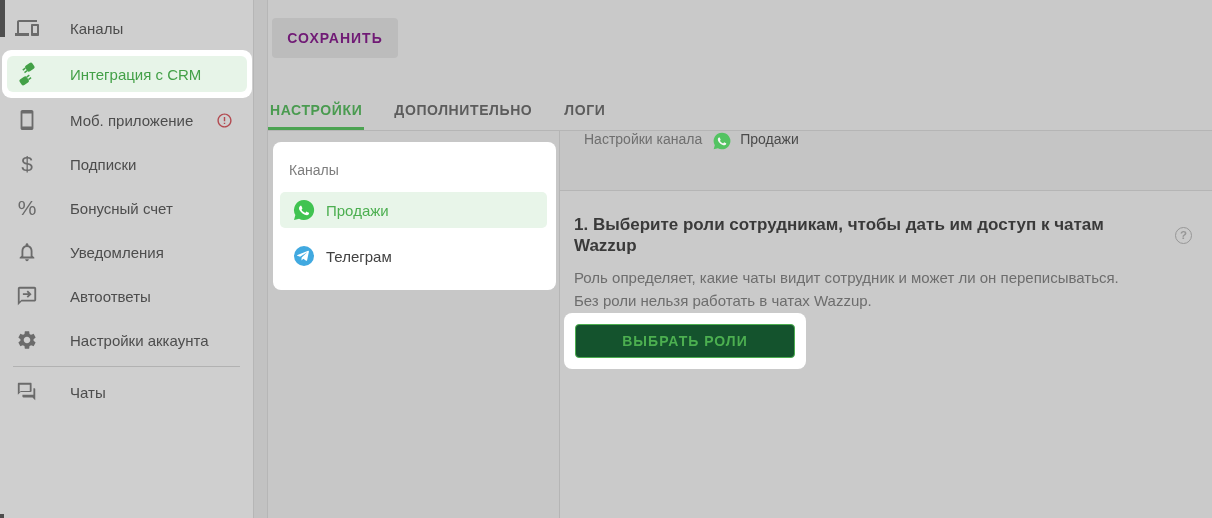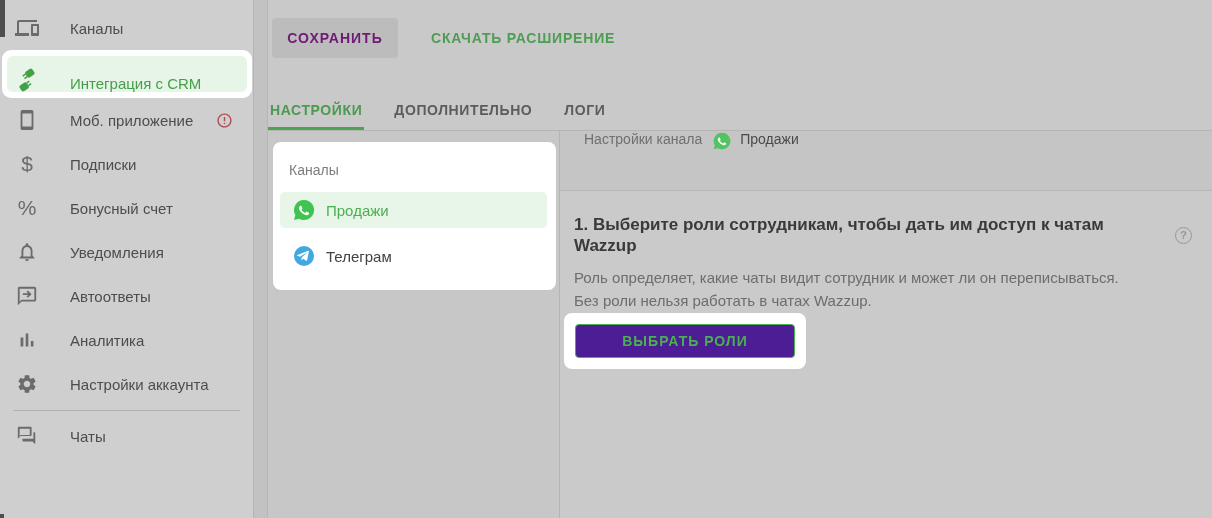--- a/index.html
+++ b/index.html
@@ -12,21 +12,21 @@
 
   
   .sidebar { position:absolute; left:0; top:0; width:253px; height:518px; background:#cfcfcf; padding-top:6px; }
   .nav-item { height:44px; display:flex; align-items:center; padding-left:14px; cursor:pointer; }
   .nav-icon { width:26px; height:24px; display:flex; align-items:center; justify-content:center; color:#6b6b6b; flex:none; }
   .nav-icon svg { display:block; }
   .glyph-icon { font-size:21px; color:#6b6b6b; line-height:24px; }
   .nav-label { margin-left:30px; font-size:15px; color:#4d4d4d; white-space:nowrap; }
   .warn-icon { margin-left:auto; margin-right:20px; width:17px; height:17px; color:#b34a50; display:flex; }
   .nav-spotlight { margin:0 1px 0 2px; height:48px; background:#ffffff; border-radius:9px; display:flex; align-items:center; padding:0 5px; }
-  .crm-pill { flex:1; height:36px; background:#e7f4e8; border-radius:6px; display:flex; align-items:flex-end; padding-left:7px; cursor:pointer; }
+  .crm-pill { flex:1; height:36px; background:#e7f4e8; border-radius:6px; display:flex; align-items:center; padding-left:7px; cursor:pointer; }
   .crm-pill .nav-label { color:#43a047; }
   .crm-pill .nav-icon { color:#43a047; }
   .sidebar-divider { height:1px; background:#b2b2b2; margin:4px 13px 3px; }
 
   
   .scroll-strip { position:absolute; left:253px; top:0; width:15px; height:518px; background:#c2c2c2; border-left:1px solid #b6b6b6; border-right:1px solid #b6b6b6; }
 
   
   .main { position:absolute; left:268px; top:0; width:944px; height:518px; background:#c9c9c9; }
   .topbar { position:relative; height:131px; border-bottom:1px solid #b5b5b5; background:#c9c9c9; }
@@ -49,21 +49,21 @@
   .panel-band { height:60px; border-bottom:1px solid #b5b5b5; background:#c5c5c5; display:flex; align-items:flex-start; padding-left:24px; }
   .band-label { color:#6f6f6f; font-size:14px; }
   .band-wa { width:20px; height:20px; margin:0 8px 0 10px; display:flex; opacity:0.85; }
   .band-name { color:#4a4a4a; font-size:14px; }
 
   .panel-content { padding:23px 20px 0 14px; }
   .step-title { font-size:17px; font-weight:700; color:#3a3a3a; display:flex; align-items:center; gap:24px; line-height:21px; }
   .help-icon { width:17px; height:17px; border:1.5px solid #979797; border-radius:50%; color:#979797; font-size:11.5px; font-weight:700; display:inline-flex; align-items:center; justify-content:center; flex:none; cursor:pointer; }
   .desc { margin-top:10px; font-size:15px; line-height:23px; color:#6d6d6d; }
   .btn-spotlight { margin:1px 0 0 -10px; width:242px; height:56px; background:#ffffff; border-radius:8px; display:flex; align-items:center; justify-content:center; }
-  .choose-roles { width:220px; height:34px; background:#4c1d95; border:1px solid #4caf50; border-radius:4px; color:#4caf50; font-size:14px; font-weight:700; letter-spacing:1px; font-family:inherit; cursor:pointer; }
+  .choose-roles { width:220px; height:34px; background:#14532d; border:1px solid #4caf50; border-radius:4px; color:#4caf50; font-size:14px; font-weight:700; letter-spacing:1px; font-family:inherit; cursor:pointer; }
 </style>
 </head>
 <body>
 
 <div class="app">
   <div class="left-thumb"></div>
   <div class="left-dot"></div>
 
   <aside class="sidebar">
     <div class="nav-item">
@@ -130,28 +130,20 @@
     <div class="nav-item">
       <span class="nav-icon">
         <svg width="22" height="22" viewBox="0 0 24 24" fill="currentColor">
             <path d="M20 2H4c-1.1 0-2 .9-2 2v18l4-4h14c1.1 0 2-.9 2-2V4c0-1.1-.9-2-2-2zm0 14H6l-2 2V4h16v12z"></path>
             <path d="M7.5 9h5.7l-1.6-1.6L13 6l4 4-4 4-1.4-1.4 1.6-1.6H7.5z"></path>
           </svg>
       </span>
       <span class="nav-label">Автоответы</span>
     </div>
 
-    <div class="nav-item">
-      <span class="nav-icon">
-        <svg width="22" height="22" viewBox="0 0 24 24" fill="currentColor">
-            <path d="M5 9.2h3V19H5V9.2zM10.6 5h2.8v14h-2.8V5zm5.6 8H19v6h-2.8v-6z"></path>
-          </svg>
-      </span>
-      <span class="nav-label">Аналитика</span>
-    </div>
 
     <div class="nav-item">
       <span class="nav-icon">
         <svg width="22" height="22" viewBox="0 0 24 24" fill="currentColor">
             <path d="M19.14 12.94c.04-.31.06-.62.06-.94s-.02-.63-.06-.94l2.03-1.58c.18-.14.23-.41.12-.61l-1.92-3.32c-.12-.22-.37-.29-.59-.22l-2.39.96c-.5-.38-1.03-.7-1.62-.94l-.36-2.54c-.04-.24-.24-.41-.48-.41h-3.84c-.24 0-.43.17-.47.41l-.36 2.54c-.59.24-1.13.57-1.62.94l-2.39-.96c-.22-.08-.47 0-.59.22L2.74 8.87c-.12.21-.08.47.12.61l2.03 1.58c-.05.3-.09.63-.09.94s.02.64.07.94l-2.03 1.58c-.18.14-.23.41-.12.61l1.92 3.32c.12.22.37.29.59.22l2.39-.96c.5.38 1.03.7 1.62.94l.36 2.54c.05.24.24.41.48.41h3.84c.24 0 .44-.17.47-.41l.36-2.54c.59-.24 1.13-.56 1.62-.94l2.39.96c.22.08.47 0 .59-.22l1.92-3.32c.12-.22.07-.47-.12-.61l-2.01-1.58zM12 15.6c-1.98 0-3.6-1.62-3.6-3.6s1.62-3.6 3.6-3.6 3.6 1.62 3.6 3.6-1.62 3.6-3.6 3.6z"></path>
           </svg>
       </span>
       <span class="nav-label">Настройки аккаунта</span>
     </div>
 
@@ -166,21 +158,20 @@
       </span>
       <span class="nav-label">Чаты</span>
     </div>
   </aside>
 
   <div class="scroll-strip"></div>
 
   <div class="main">
     <div class="topbar">
       <button class="save-btn" disabled="">СОХРАНИТЬ</button>
-      <button class="download-link">СКАЧАТЬ РАСШИРЕНИЕ</button>
       <div class="tabs">
         <div class="tab active">НАСТРОЙКИ</div>
         <div class="tab">ДОПОЛНИТЕЛЬНО</div>
         <div class="tab">ЛОГИ</div>
       </div>
     </div>
 
     <div class="content">
       <div class="channels-col">
         <div class="channels-card">

